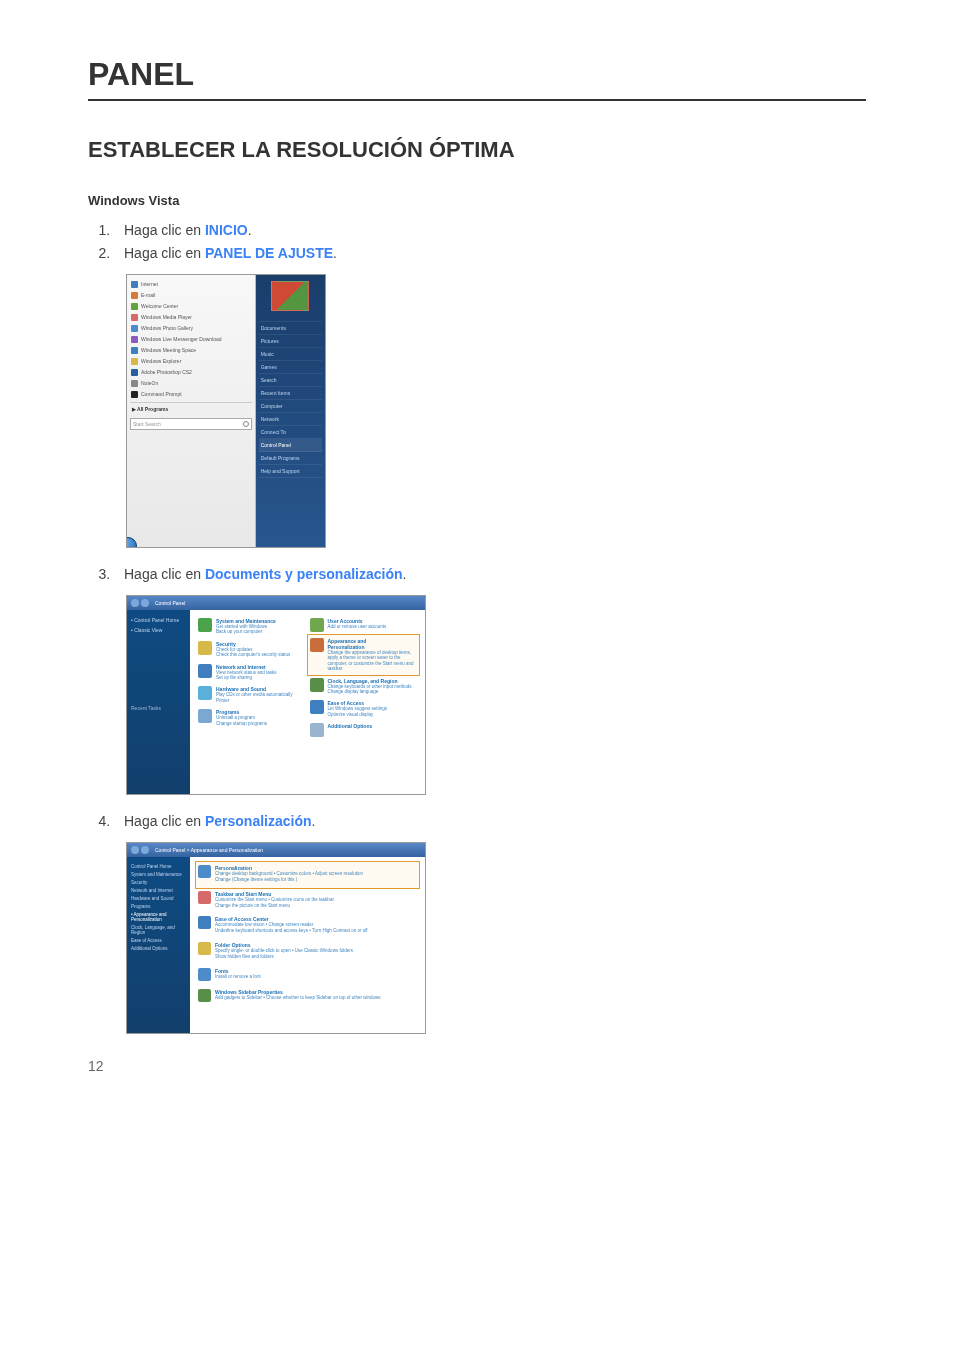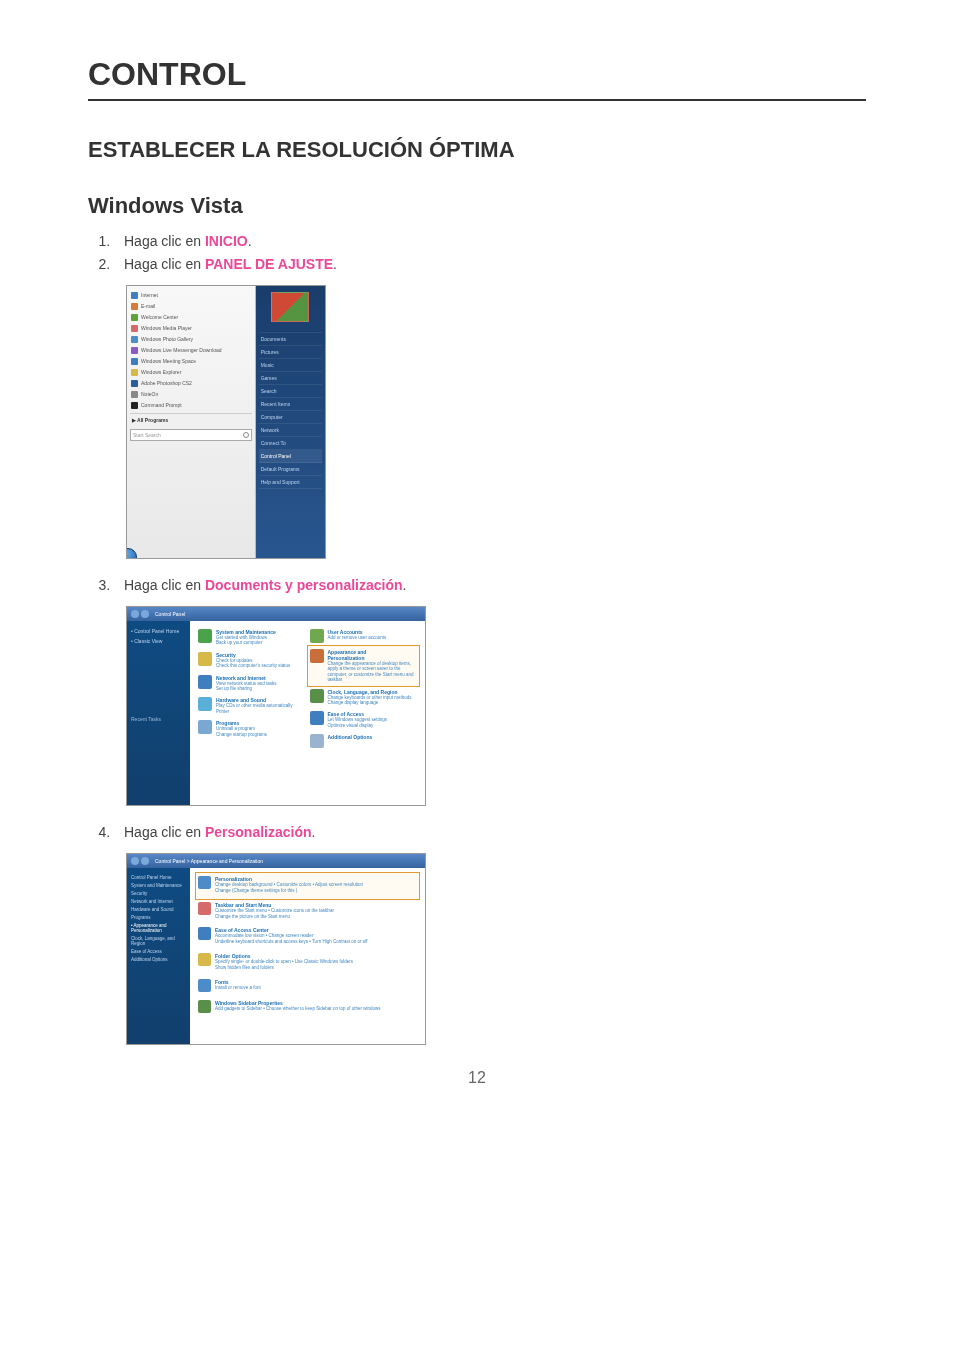--- a/index.html
+++ b/index.html
@@ -20,37 +20,37 @@
       padding-bottom: 6px;
       margin-bottom: 36px;
     }
     .section-title {
       font-size: 22px;
       font-weight: bold;
       color: #333;
       margin-bottom: 30px;
     }
     .subsection-title {
-      font-size: 22px;
+      font-size: 13px;
       font-weight: bold;
       color: #333;
       margin-bottom: 12px;
     }
     ol.steps {
       list-style: decimal;
       margin-left: 26px;
       font-size: 14px;
       color: #444;
       line-height: 1.5;
     }
     ol.steps > li {
       margin-bottom: 2px;
       padding-left: 10px;
     }
-    ol.steps strong { font-weight: bold; color: #ec4899; }
+    ol.steps strong { font-weight: bold; color: #3b82f6; }
     .screenshot {
       margin: 10px 0 16px 38px;
       border: 1px solid #999;
       position: relative;
       overflow: hidden;
     }
     
     .ss1 { width: 200px; height: 274px; background: #eaeaea; display:flex; }
     .ss1-left { width: 130px; background: linear-gradient(#f8f8f8,#e8e8e8); border-right: 1px solid #bbb; padding: 4px 3px; font-size: 5px; color: #555; }
     .ss1-right { width: 70px; background: linear-gradient(#1a3d6b,#28568f); color: #d0e0f5; padding: 4px 3px; font-size: 5px; }
@@ -78,26 +78,26 @@
     .ss2-col { width:50%; }
     .ss2-highlight { outline:1px solid #e29a2e; background:rgba(255,200,90,.08); }
     
     .ss3 { width: 300px; height: 192px; background:#f4f4f4; font-size:5px; }
     .ss3 .ss2-main { padding:5px 6px; }
     .ss3-section { display:flex; gap:4px; padding:3px 2px 5px 2px; }
     .ss3-section .sicon { width:13px; height:13px; flex-shrink:0; border-radius:2px; }
     .ss3-section .stext .stitle { color:#1b6fb5; font-weight:bold; font-size:5px; }
     .ss3-section .stext .ssub { color:#1b6fb5; font-size:4.5px; line-height:1.3; opacity:.85; }
     .ss3-highlight { outline:1px solid #e29a2e; background:rgba(255,200,90,.08); }
-    .page-num { text-align:center; font-size:16px; color:#666; margin-top:24px; }
+    .page-num { text-align:left; font-size:14px; color:#666; margin-top:24px; }
   </style>
 </head>
 <body>
 
-<h1 class="main-title">CONTROL</h1>
+<h1 class="main-title">PANEL</h1>
 
 <h2 class="section-title">ESTABLECER LA RESOLUCIÓN ÓPTIMA</h2>
 
 <h3 class="subsection-title">Windows Vista</h3>
 
 <ol class="steps">
   <li>
     <span>Haga clic en </span><strong>INICIO</strong><span>.</span>
   </li>
   <li>

